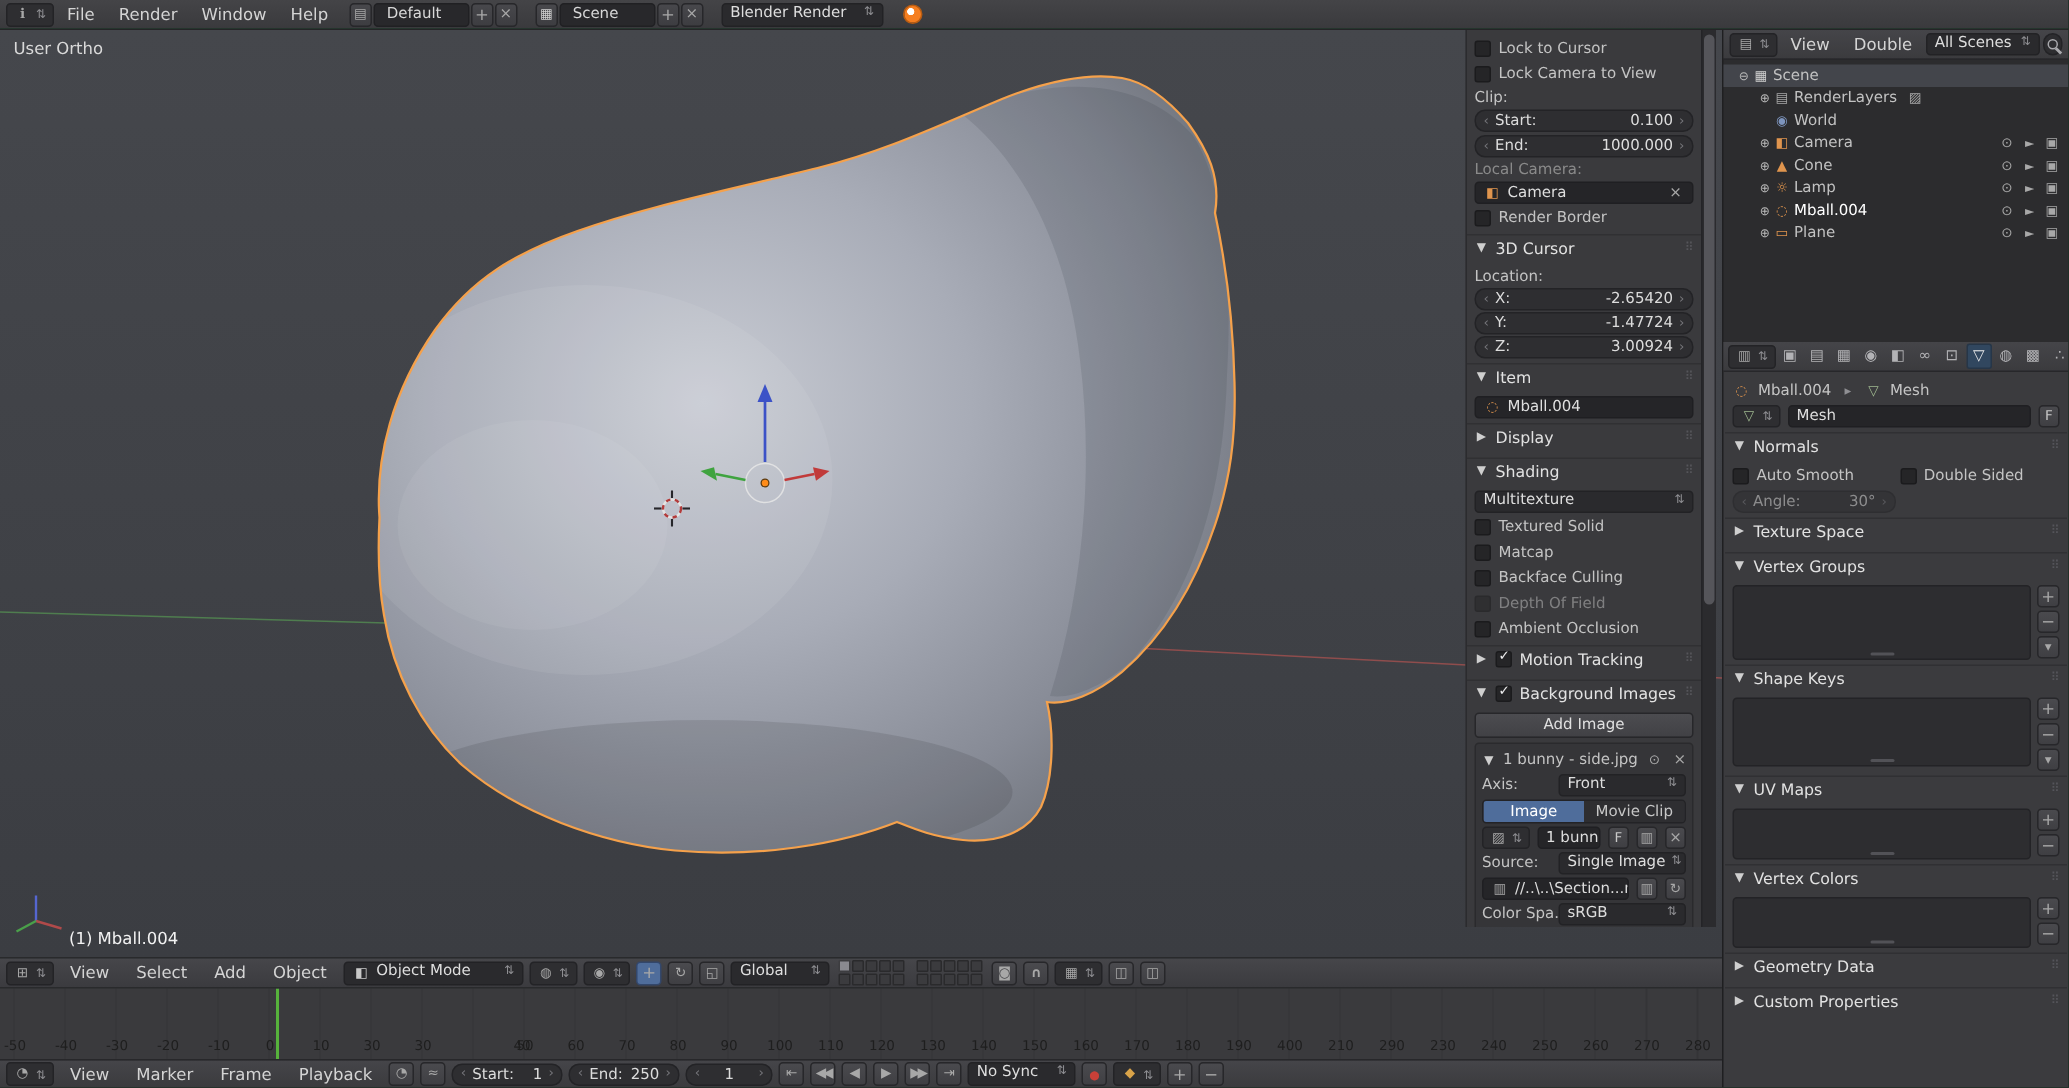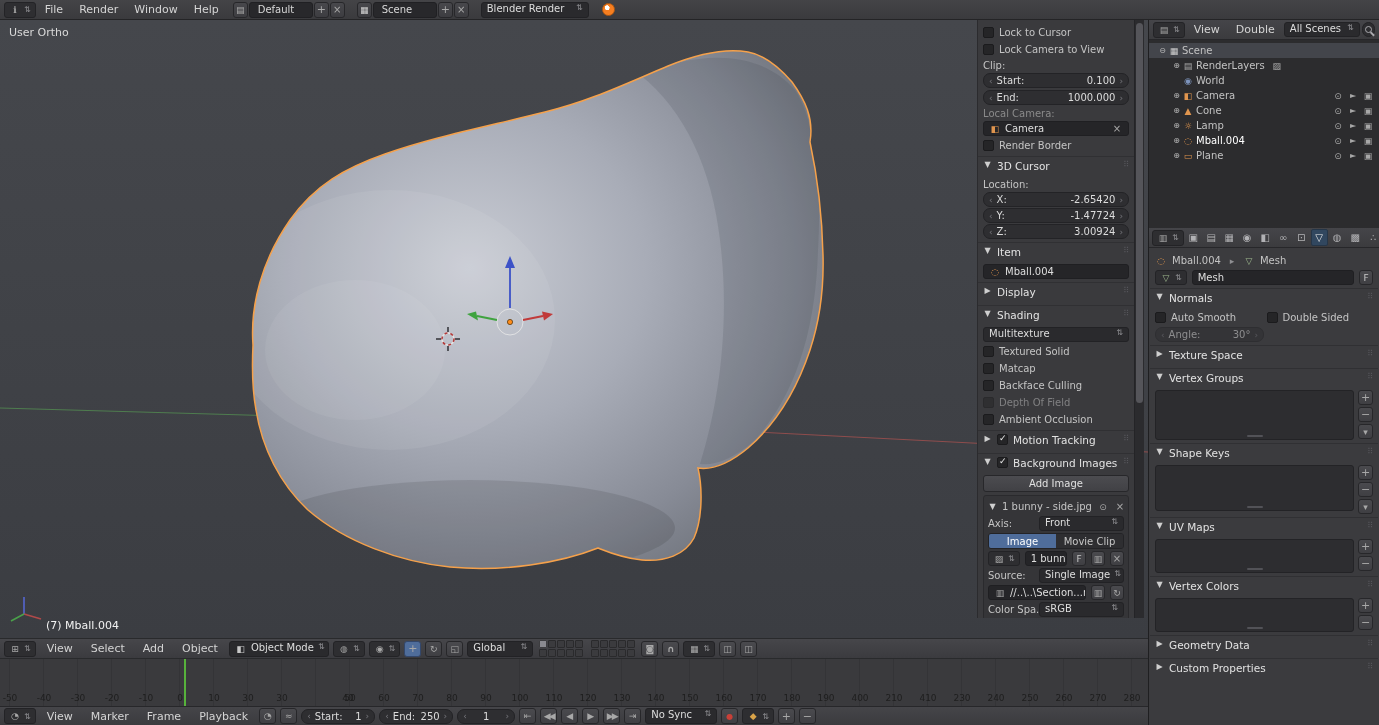--- a/index.html
+++ b/index.html
@@ -260,21 +260,21 @@
         </g>
 
         <g>
           <line x1="24" y1="594" x2="24" y2="577" stroke="#5566d0" stroke-width="1.6"></line>
           <line x1="24" y1="594" x2="41" y2="599" stroke="#b04a4a" stroke-width="1.6"></line>
           <line x1="24" y1="594" x2="11" y2="601" stroke="#4aa04a" stroke-width="1.6"></line>
         </g>
       </svg>
 
       <div id="view-label">User Ortho</div>
-      <div id="obj-label">(7) Mball.004</div>
+      <div id="obj-label">(1) Mball.004</div>
 
       
       <div id="npanel">
         <div class="np-row">
           <span class="chk"></span>
           <span class="lbl">Lock to Cursor</span>
         </div>
         <div class="np-row">
           <span class="chk"></span>
           <span class="lbl">Lock Camera to View</span>
@@ -470,21 +470,21 @@
     </div>
 
     <div id="vheader">
       <span class="edbtn">
           <span class="ic i-3d"></span>
         </span>
       <span class="menu">View</span>
       <span class="menu">Select</span>
       <span class="menu">Add</span>
       <span class="menu">Object</span>
-      <span class="ddf" style="flex:none;width:100px;height:16px">
+      <span class="ddf" style="flex:none;width:120px;height:16px">
         <span class="ic i-mode"></span>
         <span>Object Mode</span>
       </span>
       <span class="edbtn">
           <span class="ic i-sphere"></span>
         </span>
       <span class="edbtn">
           <span class="ic i-pivot"></span>
         </span>
       <span class="sq active">
@@ -564,21 +564,21 @@
         <span class="tick" style="left: 588px;">120</span>
         <span class="tick" style="left: 622px;">130</span>
         <span class="tick" style="left: 656px;">140</span>
         <span class="tick" style="left: 690px;">150</span>
         <span class="tick" style="left: 724px;">160</span>
         <span class="tick" style="left: 758px;">170</span>
         <span class="tick" style="left: 792px;">180</span>
         <span class="tick" style="left: 826px;">190</span>
         <span class="tick" style="left: 860px;">400</span>
         <span class="tick" style="left: 894px;">210</span>
-        <span class="tick" style="left: 928px;">410</span>
+        <span class="tick" style="left: 928px;">290</span>
         <span class="tick" style="left: 962px;">230</span>
         <span class="tick" style="left: 996px;">240</span>
         <span class="tick" style="left: 1030px;">250</span>
         <span class="tick" style="left: 1064px;">260</span>
         <span class="tick" style="left: 1098px;">270</span>
         <span class="tick" style="left: 1132px;">280</span>
       </div>
     <div id="tl-footer">
       <span class="edbtn">
           <span class="ic i-clock"></span>

